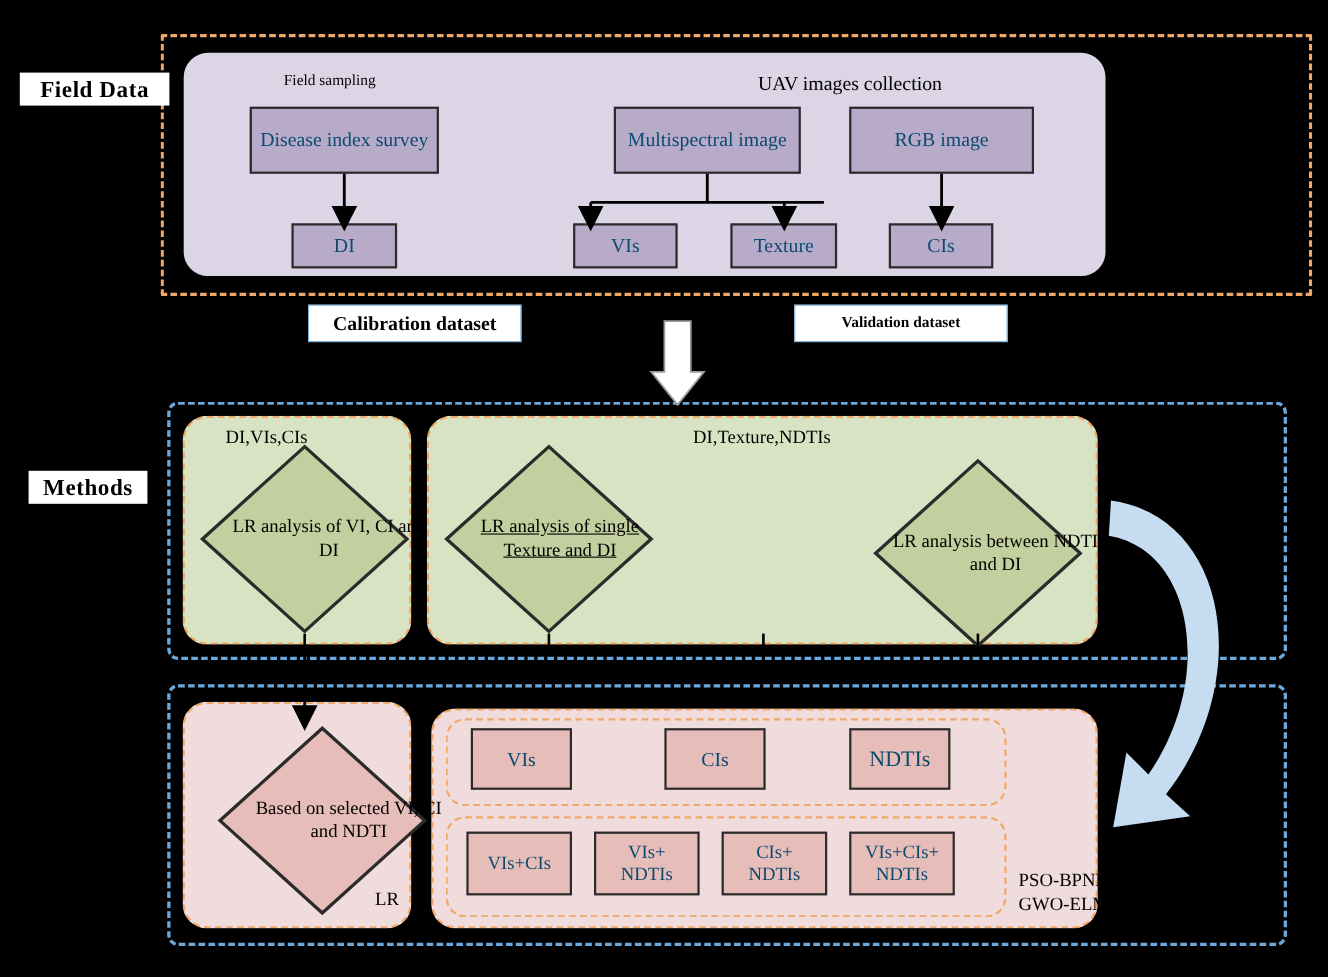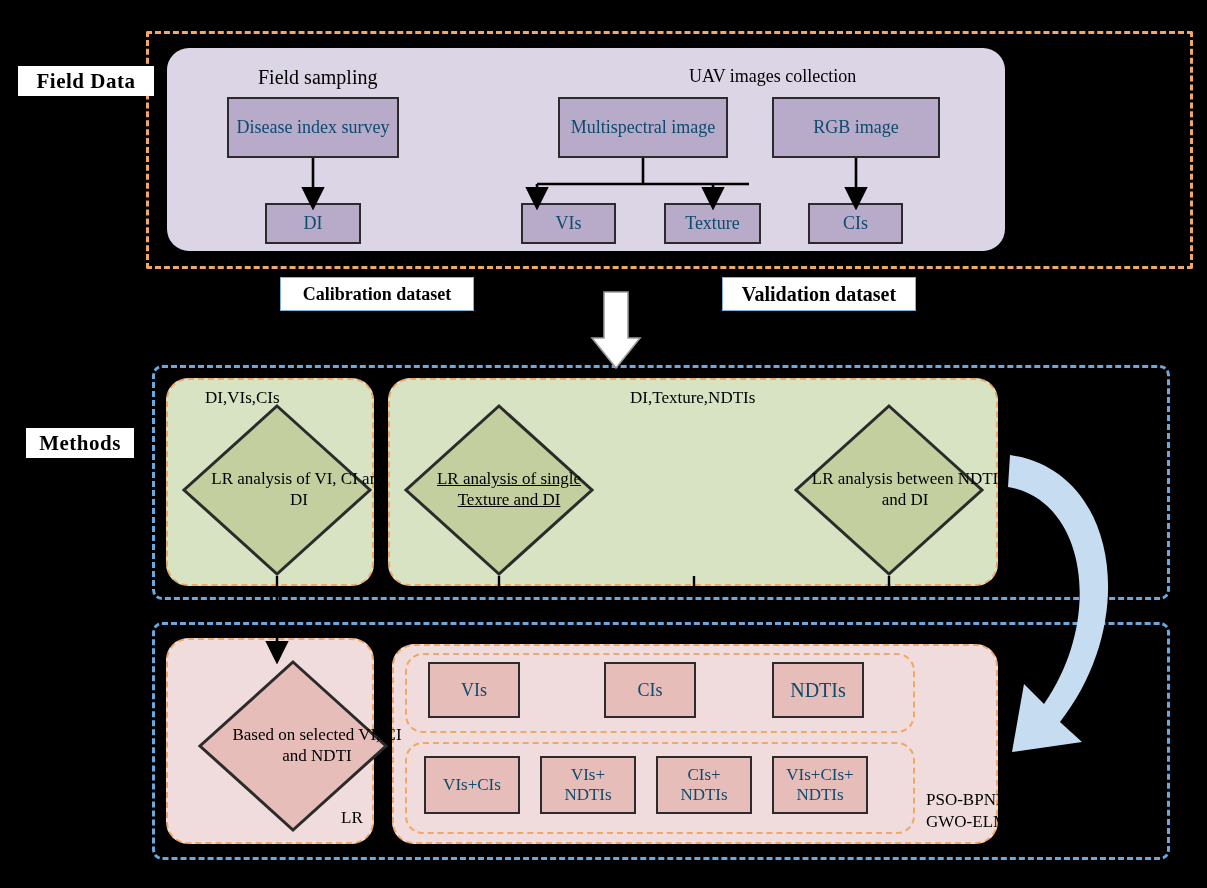--- a/index.html
+++ b/index.html
@@ -67,21 +67,21 @@
 <body>
 
 <div id="stage">
 
   <div class="abs frame-orange" style="left:146px;top:31px;width:1047px;height:238px;"></div>
 
   <div class="abs panel panel-purple" style="left:167px;top:48px;width:838px;height:203px;"></div>
 
   <div class="abs side-label" style="left:18px;top:66px;width:136px;height:30px;font-size:21px;">Field Data</div>
 
-  <div class="abs caption" style="left:258px;top:66px;font-size:20px;">Field sampling</div>
+  <div class="abs caption" style="left:258px;top:66px;font-size:14px;">Field sampling</div>
   <div class="abs caption" style="left:689px;top:66px;font-size:18px;">UAV images collection</div>
 
   <div class="abs node node-purple" style="left:227px;top:97px;width:172px;height:61px;font-size:18px;padding:0 6px;">
     <span>Disease index survey</span>
   </div>
   <div class="abs node node-purple" style="left:558px;top:97px;width:170px;height:61px;font-size:18px;padding:0 6px;">
     <span>Multispectral image</span>
   </div>
   <div class="abs node node-purple" style="left:772px;top:97px;width:168px;height:61px;font-size:18px;padding:0 6px;">
     <span>RGB image</span>
@@ -96,21 +96,21 @@
   <div class="abs node node-purple" style="left:664px;top:203px;width:97px;height:41px;font-size:18px;">
     <span>Texture</span>
   </div>
   <div class="abs node node-cis node-purple" style="left:808px;top:203px;width:95px;height:41px;font-size:18px;">
     <span>CIs</span>
   </div>
 
   <div class="abs dataset-box" style="left:280px;top:277px;width:194px;height:34px;font-size:18px;">
     <span>Calibration dataset</span>
   </div>
-  <div class="abs dataset-box" style="left:722px;top:277px;width:194px;height:34px;font-size:20px;">
+  <div class="abs dataset-box" style="left:722px;top:277px;width:194px;height:34px;font-size:14px;">
     <span>Validation dataset</span>
   </div>
 
   <div class="abs frame-blue" style="left:152px;top:365px;width:1018px;height:235px;"></div>
 
   <div class="abs panel panel-green" style="left:166px;top:378px;width:208px;height:208px;"></div>
   <div class="abs panel panel-green" style="left:388px;top:378px;width:610px;height:208px;"></div>
 
   <div class="abs side-label" style="left:26px;top:428px;width:108px;height:30px;font-size:21px;">Methods</div>
 
@@ -125,21 +125,21 @@
   </div>
 
   <div class="diamond-wrap" style="left:404px;top:404px;width:190px;height:172px;">
     <svg width="190" height="172" viewBox="0 0 190 172">
       <polygon points="95,2 188,86 95,170 2,86" fill="#c3cf9e" stroke="#2b2b2b" stroke-width="3"></polygon>
     </svg>
     <div class="diamond-text" style="font-size:17px;padding:0 10px;text-decoration:underline;">LR analysis of single Texture and DI</div>
   </div>
 
 
-  <div class="diamond-wrap" style="left:794px;top:404px;width:190px;height:172px;">
+  <div class="diamond-wrap" style="left:794px;top:417px;width:190px;height:172px;">
     <svg width="190" height="172" viewBox="0 0 190 172">
       <polygon points="95,2 188,86 95,170 2,86" fill="#c3cf9e" stroke="#2b2b2b" stroke-width="3"></polygon>
     </svg>
     <div class="diamond-text" style="font-size:17px;padding:0 16px;">LR analysis between NDTI and DI</div>
   </div>
 
   <div class="abs frame-blue" style="left:152px;top:622px;width:1018px;height:238px;"></div>
 
   <div class="abs panel panel-pink" style="left:166px;top:638px;width:208px;height:206px;"></div>
   <div class="abs panel panel-pink" style="left:392px;top:644px;width:606px;height:200px;"></div>

